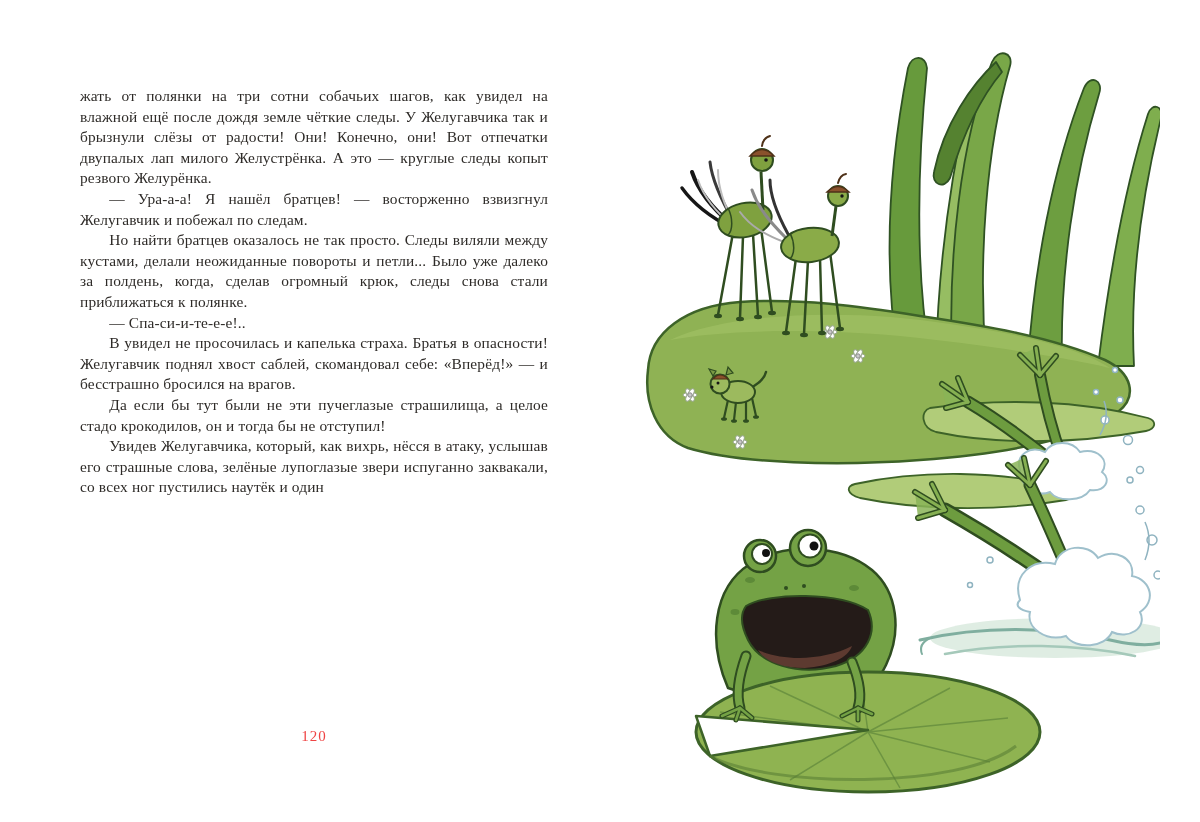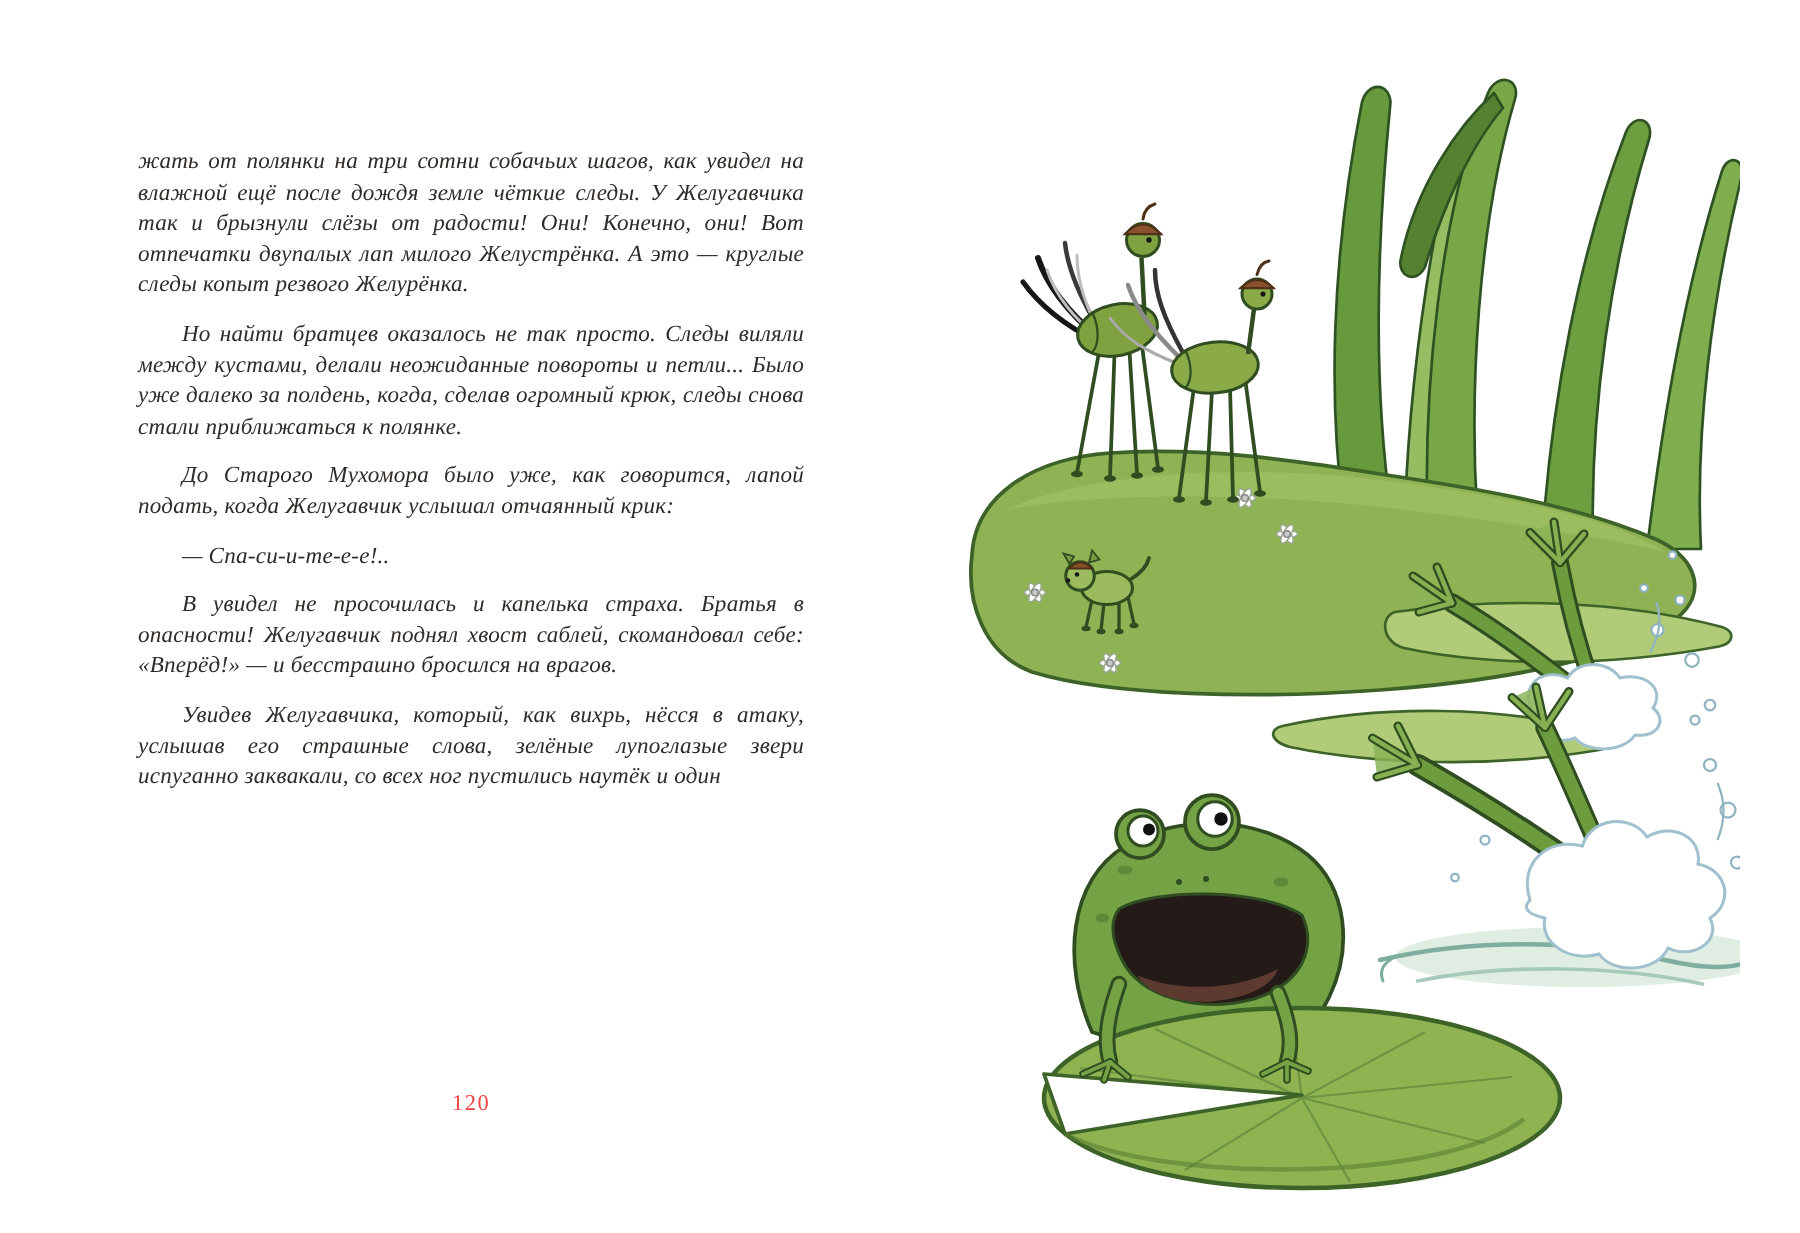--- a/index.html
+++ b/index.html
@@ -5,39 +5,40 @@
   html,body{margin:0;padding:0;background:#ffffff;}
   .page{
     position:relative;width:1200px;height:822px;background:#ffffff;
     overflow:hidden;font-family:"Liberation Serif", serif;
   }
   .text-col{
     position:absolute;left:80px;top:86px;width:468px;
     color:#2e2b28;font-size:15.4px;line-height:20.6px;
     text-align:justify;letter-spacing:0.15px;
   }
-  .text-col p{margin:12px;text-indent:1.9em;font-style:italic;}
+  .text-col p{margin:0;text-indent:1.9em;}
   .text-col p.first{text-indent:0;}
   .page-num{
     position:absolute;left:80px;top:728px;width:468px;text-align:center;
     font-size:15px;color:#ef4444;letter-spacing:1px;
   }
   .illustration{position:absolute;left:600px;top:40px;width:560px;height:760px;}
 </style>
 </head>
 <body>
 
 <div class="page">
 
   <div class="text-col">
     <p class="first">жать от полянки на три сотни собачьих шагов, как увидел на влажной ещё после дождя земле чёткие следы. У Желугавчика так и брызнули слёзы от радости! Они! Конечно, они! Вот отпечатки двупалых лап милого Желустрёнка. А это — круглые следы копыт резвого Желурёнка.</p>
+    <p>— Ура-а-а! Я нашёл братцев! — восторженно взвизгнул Желугавчик и побежал по следам.</p>
     <p>Но найти братцев оказалось не так просто. Следы виляли между кустами, делали неожиданные повороты и петли... Было уже далеко за полдень, когда, сделав огромный крюк, следы снова стали приближаться к полянке.</p>
-    <p>До Старого Мухомора было уже, как говорится, лапой подать, когда Желугавчик услышал отчаянный крик:</p>
     <p>— Спа-си-и-те-е-е!..</p>
     <p>В увидел не просочилась и капелька страха. Братья в опасности! Желугавчик поднял хвост саблей, скомандовал себе: «Вперёд!» — и бесстрашно бросился на врагов.</p>
+    <p>Да если бы тут были не эти пучеглазые страшилища, а целое стадо крокодилов, он и тогда бы не отступил!</p>
     <p>Увидев Желугавчика, который, как вихрь, нёсся в атаку, услышав его страшные слова, зелёные лупоглазые звери испуганно заквакали, со всех ног пустились наутёк и один</p>
   </div>
 
   <div class="page-num">120</div>
 
   <svg class="illustration" viewBox="0 0 560 760" xmlns="http://www.w3.org/2000/svg">
     <title>Watercolor illustration: two frightened frogs dive into a pond with splashes, a wide-eyed frog screams on a lily pad, tall reeds and a grassy bank with daisies, two acorn stick-creatures and an acorn puppy watching from the bank.</title>
 
     <g stroke="#2f5223" stroke-width="1.8" stroke-linejoin="round">
       <path fill="#679a3c" d="M 298 318 C 284 230 288 130 308 28 C 312 14 326 15 327 28 C 317 130 315 228 330 318 Z"></path>

